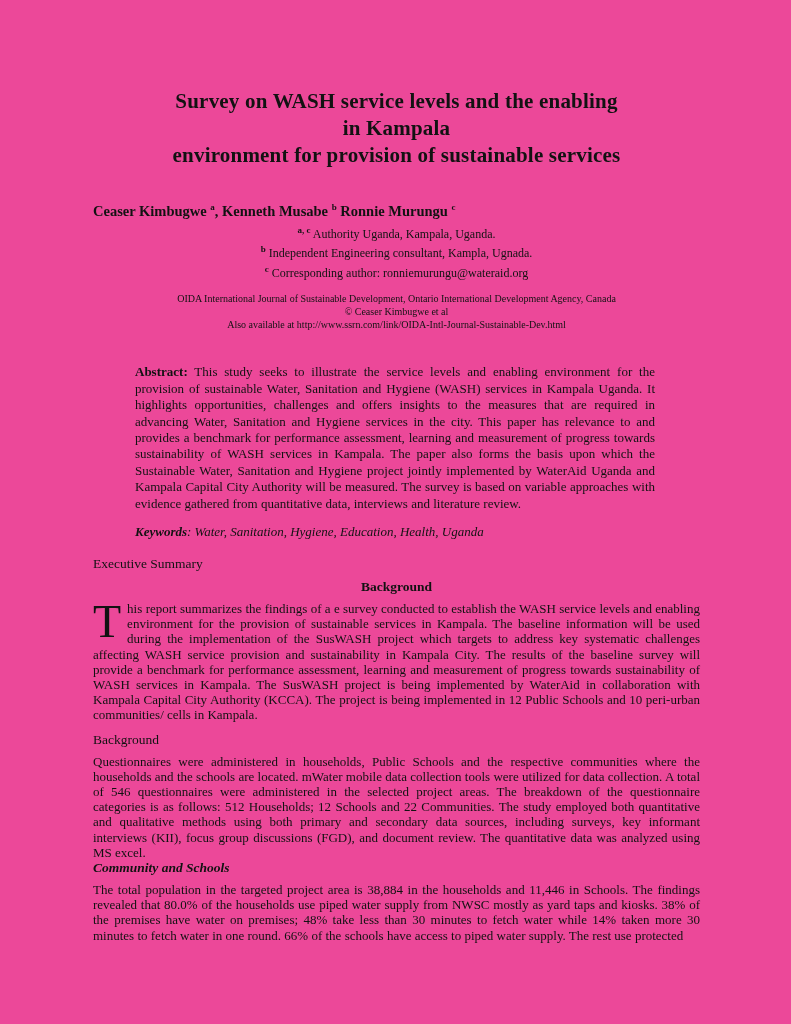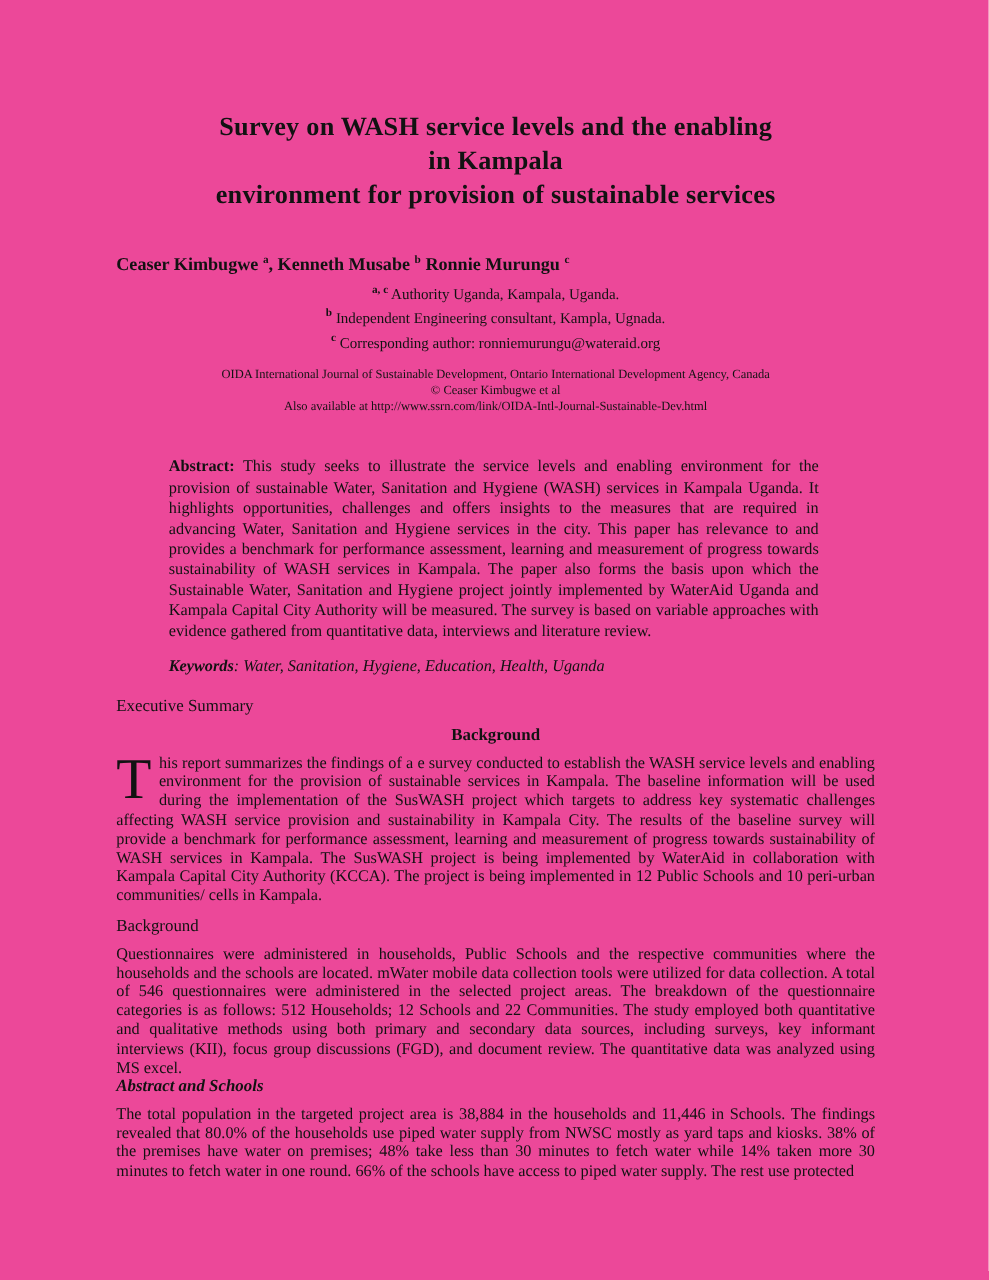--- a/index.html
+++ b/index.html
@@ -133,17 +133,17 @@
 
   <div class="centered-heading">Background</div>
 
   <div class="body-para"><span class="dropcap">T</span><span>his report summarizes the findings of a e survey conducted to establish the WASH service levels and enabling environment for the provision of sustainable services in Kampala. The baseline information will be used during the implementation of the SusWASH project which targets to address key systematic challenges affecting WASH service provision and sustainability in Kampala City. The results of the baseline survey will provide a benchmark for performance assessment, learning and measurement of progress towards sustainability of WASH services in Kampala. The SusWASH project is being implemented by WaterAid in collaboration with Kampala Capital City Authority (KCCA). The project is being implemented in 12 Public Schools and 10 peri-urban communities/ cells in Kampala.</span></div>
 
   <div class="section-heading heading-tight">Background</div>
 
   <div class="body-para">Questionnaires were administered in households, Public Schools and the respective communities where the households and the schools are located. mWater mobile data collection tools were utilized for data collection. A total of 546 questionnaires were administered in the selected project areas. The breakdown of the questionnaire categories is as follows: 512 Households; 12 Schools and 22 Communities. The study employed both quantitative and qualitative methods using both primary and secondary data sources, including surveys, key informant interviews (KII), focus group discussions (FGD), and document review. The quantitative data was analyzed using MS excel.</div>
 
 
-  <div class="subheading-italic">Abstract and Schools</div>
+  <div class="subheading-italic">Community and Schools</div>
 
   <div class="body-para">The total population in the targeted project area is 38,884 in the households and 11,446 in Schools. The findings revealed that 80.0% of the households use piped water supply from NWSC mostly as yard taps and kiosks. 38% of the premises have water on premises; 48% take less than 30 minutes to fetch water while 14% taken more 30 minutes to fetch water in one round. 66% of the schools have access to piped water supply. The rest use protected</div>
 
 </div>
 
 </body></html>

